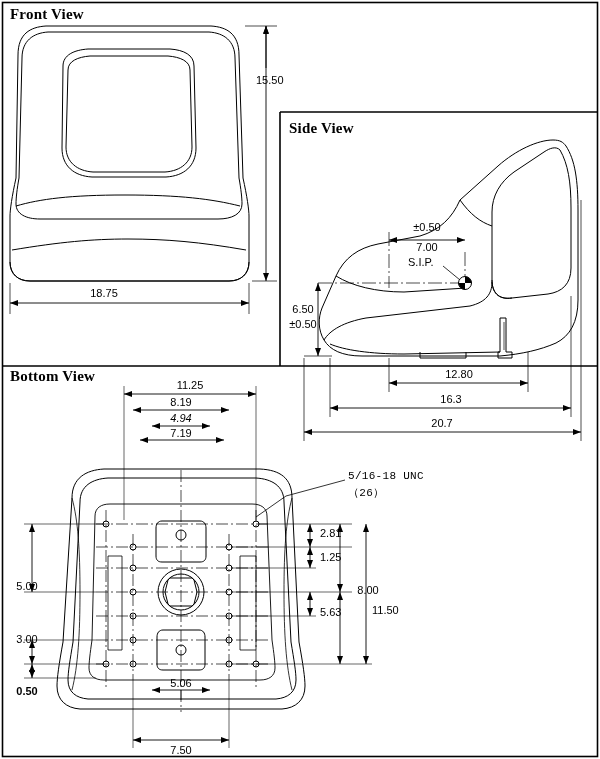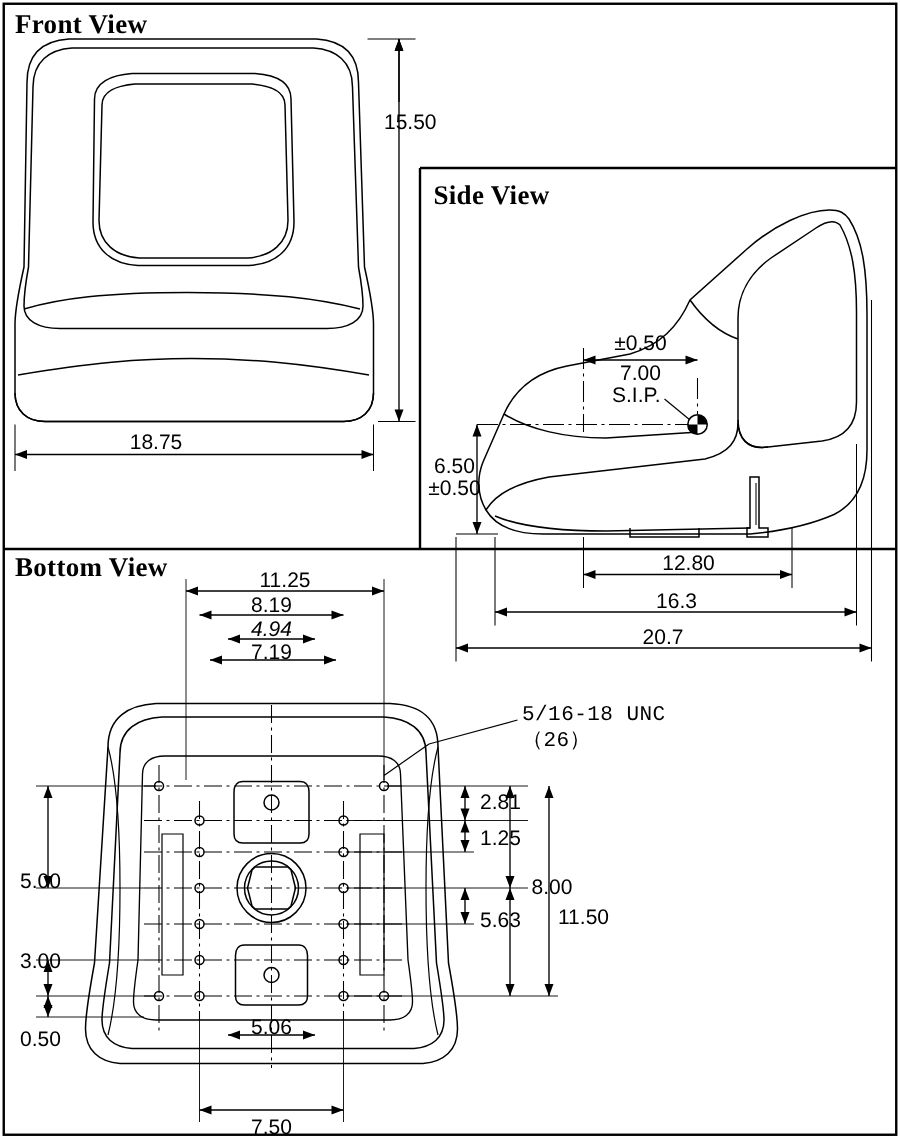--- a/index.html
+++ b/index.html
@@ -24,29 +24,29 @@
   svg.layer {
     position: absolute;
     left: 0; top: 0;
     width: 600px;
     height: 759px;
   }
   .ttl {
     position: absolute;
     font-family: "Liberation Serif", serif;
     font-weight: bold;
-    font-size: 18px;
+    font-size: 15px;
     letter-spacing: 0.2px;
     color: #000;
     white-space: nowrap;
   }
   .dim {
     position: absolute;
     font-family: "Liberation Sans", sans-serif;
-    font-size: 14px;
+    font-size: 11px;
     color: #000;
     white-space: nowrap;
     line-height: 1.12;
     text-align: center;
   }
   .dim.mono {
     font-family: Liberation Mono, monospace;
     letter-spacing: 0.3px;
   }
 </style>
@@ -331,21 +331,21 @@
   <div class="dim" style="left:425px; top:393px; width:52px;">16.3</div>
   <div class="dim" style="left:416px; top:417px; width:52px;">20.7</div>
 
   <div class="dim" style="left:164px; top:379px; width:52px;">11.25</div>
   <div class="dim" style="left:155px; top:396px; width:52px;">8.19</div>
   <div class="dim" style="left:155px; top:412px; width:52px;font-style:italic;">4.94</div>
   <div class="dim" style="left:155px; top:427px; width:52px;">7.19</div>
 
   <div class="dim" style="left:6px; top:580px; width:42px;">5.00</div>
   <div class="dim" style="left:6px; top:633px; width:42px;">3.00</div>
-  <div class="dim" style="left:6px; top:685px; width:42px;">0.50</div>
+  <div class="dim" style="left:6px; top:685px; width:42px;font-weight:bold;">0.50</div>
 
   <div class="dim" style="left:320px; top:527px; width:44px; text-align:left;">2.81</div>
   <div class="dim" style="left:320px; top:551px; width:44px; text-align:left;">1.25</div>
   <div class="dim" style="left:346px; top:584px; width:44px; text-align:center;">8.00</div>
   <div class="dim" style="left:320px; top:606px; width:44px; text-align:left;">5.63</div>
   <div class="dim" style="left:372px; top:604px; width:48px; text-align:left;">11.50</div>
 
   <div class="dim" style="left:155px; top:677px; width:52px;">5.06</div>
   <div class="dim" style="left:155px; top:744px; width:52px;">7.50</div>
 

